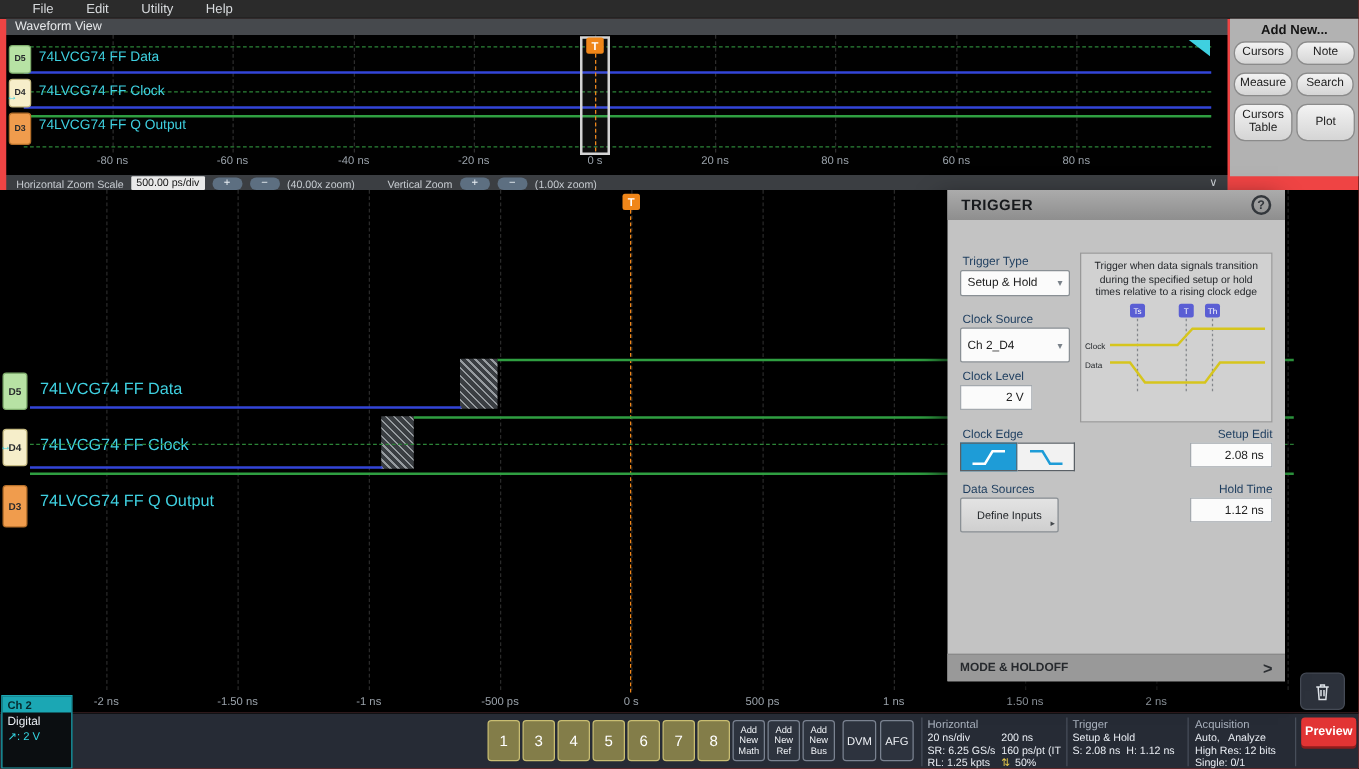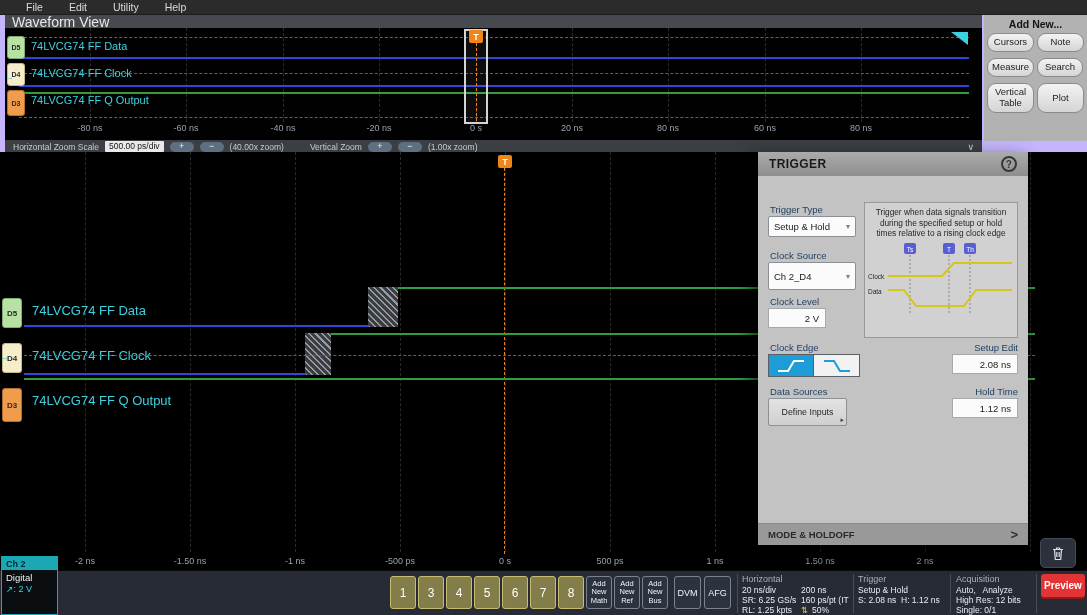--- a/index.html
+++ b/index.html
@@ -1,24 +1,24 @@
 <!DOCTYPE html>
 <html><head>
 <meta charset="utf-8">
 <style>
   *{margin:0;padding:0;box-sizing:border-box}
   html,body{background:#000}
-  .screen{position:relative;width:1087px;height:615px;background:#c4b5fd;overflow:hidden;
+  .screen{position:relative;width:1087px;height:615px;background:#ef4444;overflow:hidden;
           font-family:"Liberation Sans","DejaVu Sans",sans-serif}
   .a{position:absolute}
 
   
   .menubar{left:0;top:0;width:1087px;height:15px;background:#2b2b2b;display:flex;align-items:center;padding-left:26px;gap:26px;border-bottom:1px solid #1c1c1c}
   .menu-item{color:#d8dbde;font-size:10.5px;cursor:default}
-  .wvstrip{left:5px;top:15px;width:977px;height:13px;background:#46494d;color:#e6e8ea;font-size:14px;display:flex;align-items:center;padding-left:7px}
+  .wvstrip{left:5px;top:15px;width:977px;height:13px;background:#46494d;color:#e6e8ea;font-size:10px;display:flex;align-items:center;padding-left:7px}
 
   
   .ovgrid{position:absolute;top:0;height:94px;width:0;border-left:1px dashed #2d2d2d}
   .mvgrid{position:absolute;top:0;height:400px;width:0;border-left:1px dashed #292929}
   .tr{position:absolute;height:2px}
   .tg{background:#2f9e41}
   .tb{background:#3345d8}
   .tdash{position:absolute;height:0;border-top:1px dashed #2c8538}
   .badge{position:absolute;border-radius:3px;display:flex;align-items:center;justify-content:center;font-size:7px;font-weight:bold;color:#26292c;z-index:4}
   .bd5{background:#b7e2a4;border:1px solid #7fae6d}
@@ -137,21 +137,21 @@
     <div class="ax" style="left:760px;top:95px">60 ns</div>
     <div class="ax" style="left:856px;top:95px">80 ns</div>
   </div>
 
   <div class="a addnew">
     <div class="an-title">Add New...</div>
     <div class="an-btn" style="left:3px;top:18px;width:47px;height:19px">Cursors</div>
     <div class="an-btn" style="left:53px;top:18px;width:47px;height:19px">Note</div>
     <div class="an-btn" style="left:3px;top:43px;width:47px;height:19px">Measure</div>
     <div class="an-btn" style="left:53px;top:43px;width:46px;height:19px">Search</div>
-    <div class="an-btn" style="left:3px;top:68px;width:47px;height:30px">Vertical Table</div>
+    <div class="an-btn" style="left:3px;top:68px;width:47px;height:30px">Cursors Table</div>
     <div class="an-btn" style="left:53px;top:68px;width:47px;height:30px">Plot</div>
   </div>
 
   <div class="a zoombar">
     <span>Horizontal Zoom Scale</span>
     <span class="zval">500.00 ps/div</span>
     <span class="zbtn">+</span>
     <span class="zbtn">−</span>
     <span>(40.00x zoom)</span>
     <span style="width:14px"></span>

